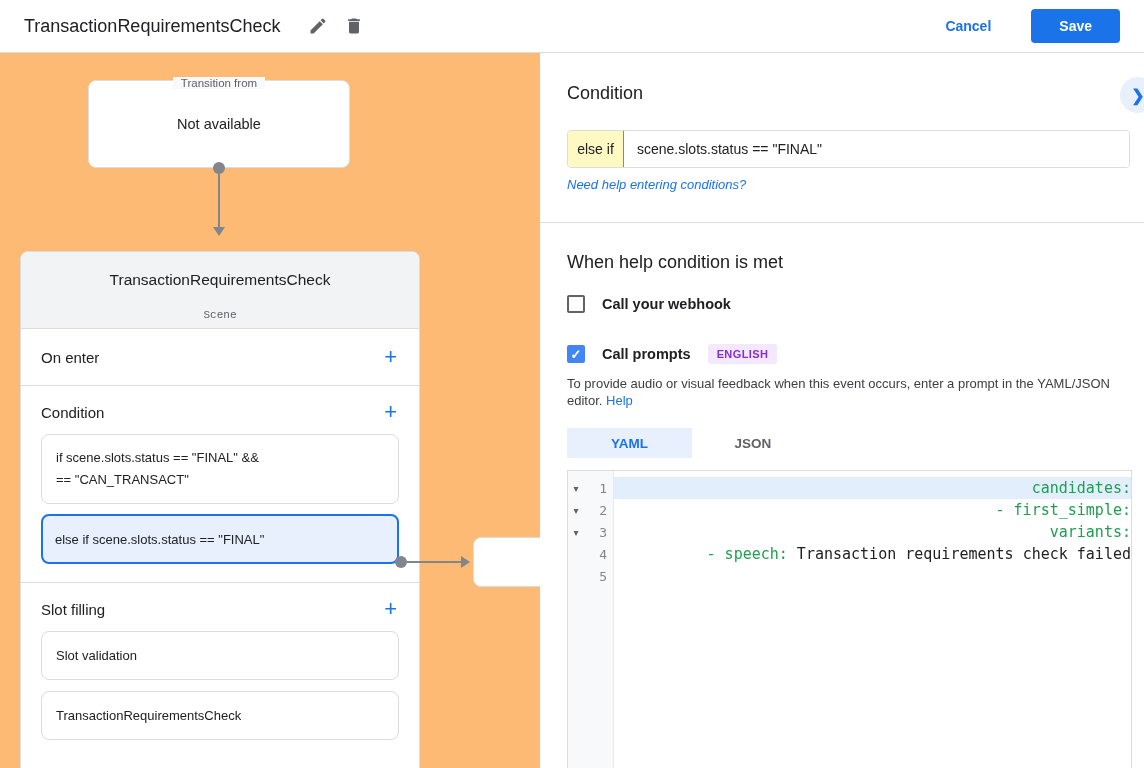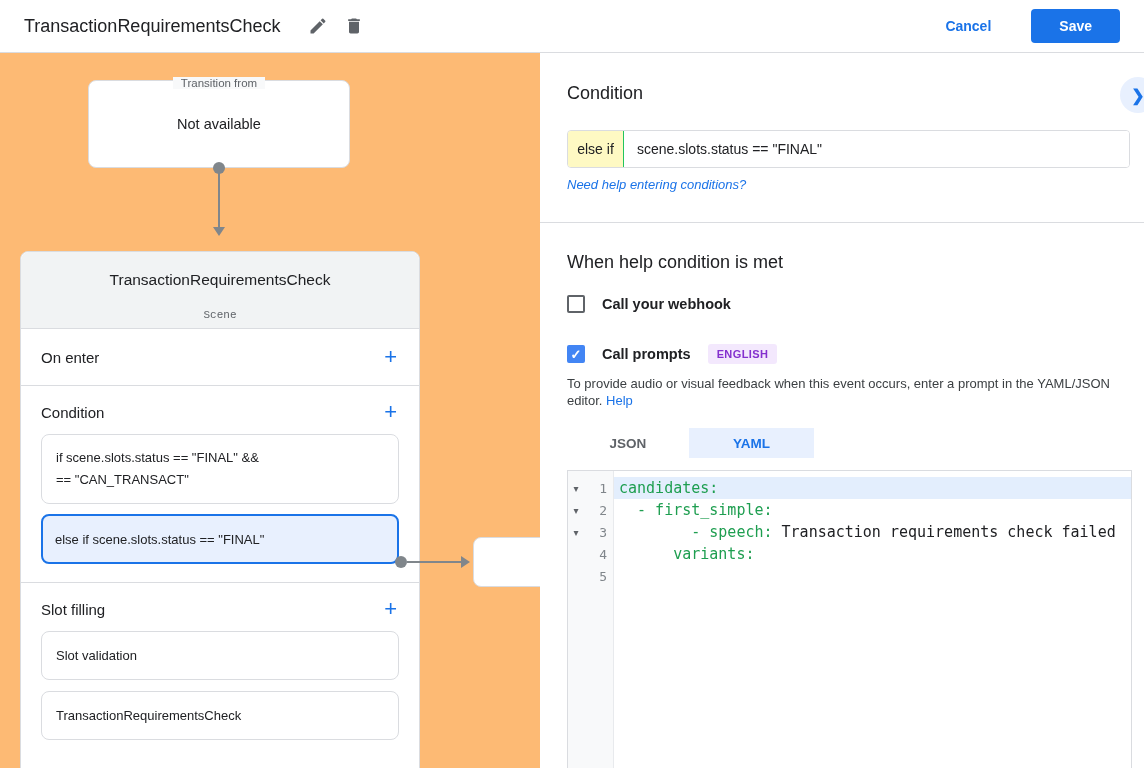--- a/index.html
+++ b/index.html
@@ -104,21 +104,21 @@
   .editor { position:absolute; left:27px; top:417px; width:565px; bottom:-2px;
     border:1px solid #dadce0; display:flex; background:#fff; }
   .gutter { width:46px; background:#f8f9fa; border-right:1px solid #e8eaed;
     padding-top:6px; flex:0 0 46px; }
   .gutter-row { height:22px; display:flex; align-items:center; }
   .fold { width:16px; text-align:center; color:#5f6368; font-size:10px; cursor:pointer; }
   .lnum { flex:1; text-align:right; padding-right:6px; color:#80868b;
     font-family:"DejaVu Sans Mono", monospace; font-size:13px; }
   .code-area { flex:1; padding-top:6px; overflow:hidden; cursor:text; }
   .code-line { height:22px; line-height:22px; white-space:pre;
-    font-family:"DejaVu Sans Mono", monospace; font-size:15px; color:#202124; padding-left:5px; }
+    font-family:"DejaVu Sans Mono", monospace; font-size:15px; color:#202124; padding-left:5px;text-align:right; }
   .code-line.active { background:#e3eefd; }
   .tok-key { color:#1e9e50; }
 </style>
 </head>
 <body>
 
 <div class="topbar">
   <span class="topbar-title">TransactionRequirementsCheck</span>
   <button class="icon-btn">
     <span style="display:flex">
@@ -225,22 +225,22 @@
     <span class="check-label">Call prompts</span>
     <span class="lang-badge">ENGLISH</span>
   </div>
 
   <div class="prompt-desc">
     <span>To provide audio or visual feedback when this event occurs, enter a prompt in the YAML/JSON editor.</span>
     <span class="inline-link">Help</span>
   </div>
 
   <div class="tabs">
+    <div class="tab tab-yaml">YAML</div>
     <div class="tab tab-json">JSON</div>
-    <div class="tab tab-yaml">YAML</div>
   </div>
 
   <div class="editor">
     <div class="gutter">
       <div class="gutter-row">
         <span class="fold">▾</span>
         <span class="lnum">1</span>
       </div>
       <div class="gutter-row">
         <span class="fold">▾</span>
@@ -255,18 +255,18 @@
         <span class="lnum">4</span>
       </div>
       <div class="gutter-row">
         <span class="fold"></span>
         <span class="lnum">5</span>
       </div>
     </div>
     <div class="code-area">
       <div class="code-line active"><span class="tok-key">candidates:</span><span></span></div>
       <div class="code-line"><span class="tok-key">  - first_simple:</span><span></span></div>
+      <div class="code-line"><span class="tok-key">      variants:</span><span></span></div>
       <div class="code-line"><span class="tok-key">        - speech:</span><span> Transaction requirements check failed</span></div>
-      <div class="code-line"><span class="tok-key">      variants:</span><span></span></div>
       <div class="code-line"><span class="tok-key"></span><span></span></div>
     </div>
   </div>
 </div>
 
 </body></html>

